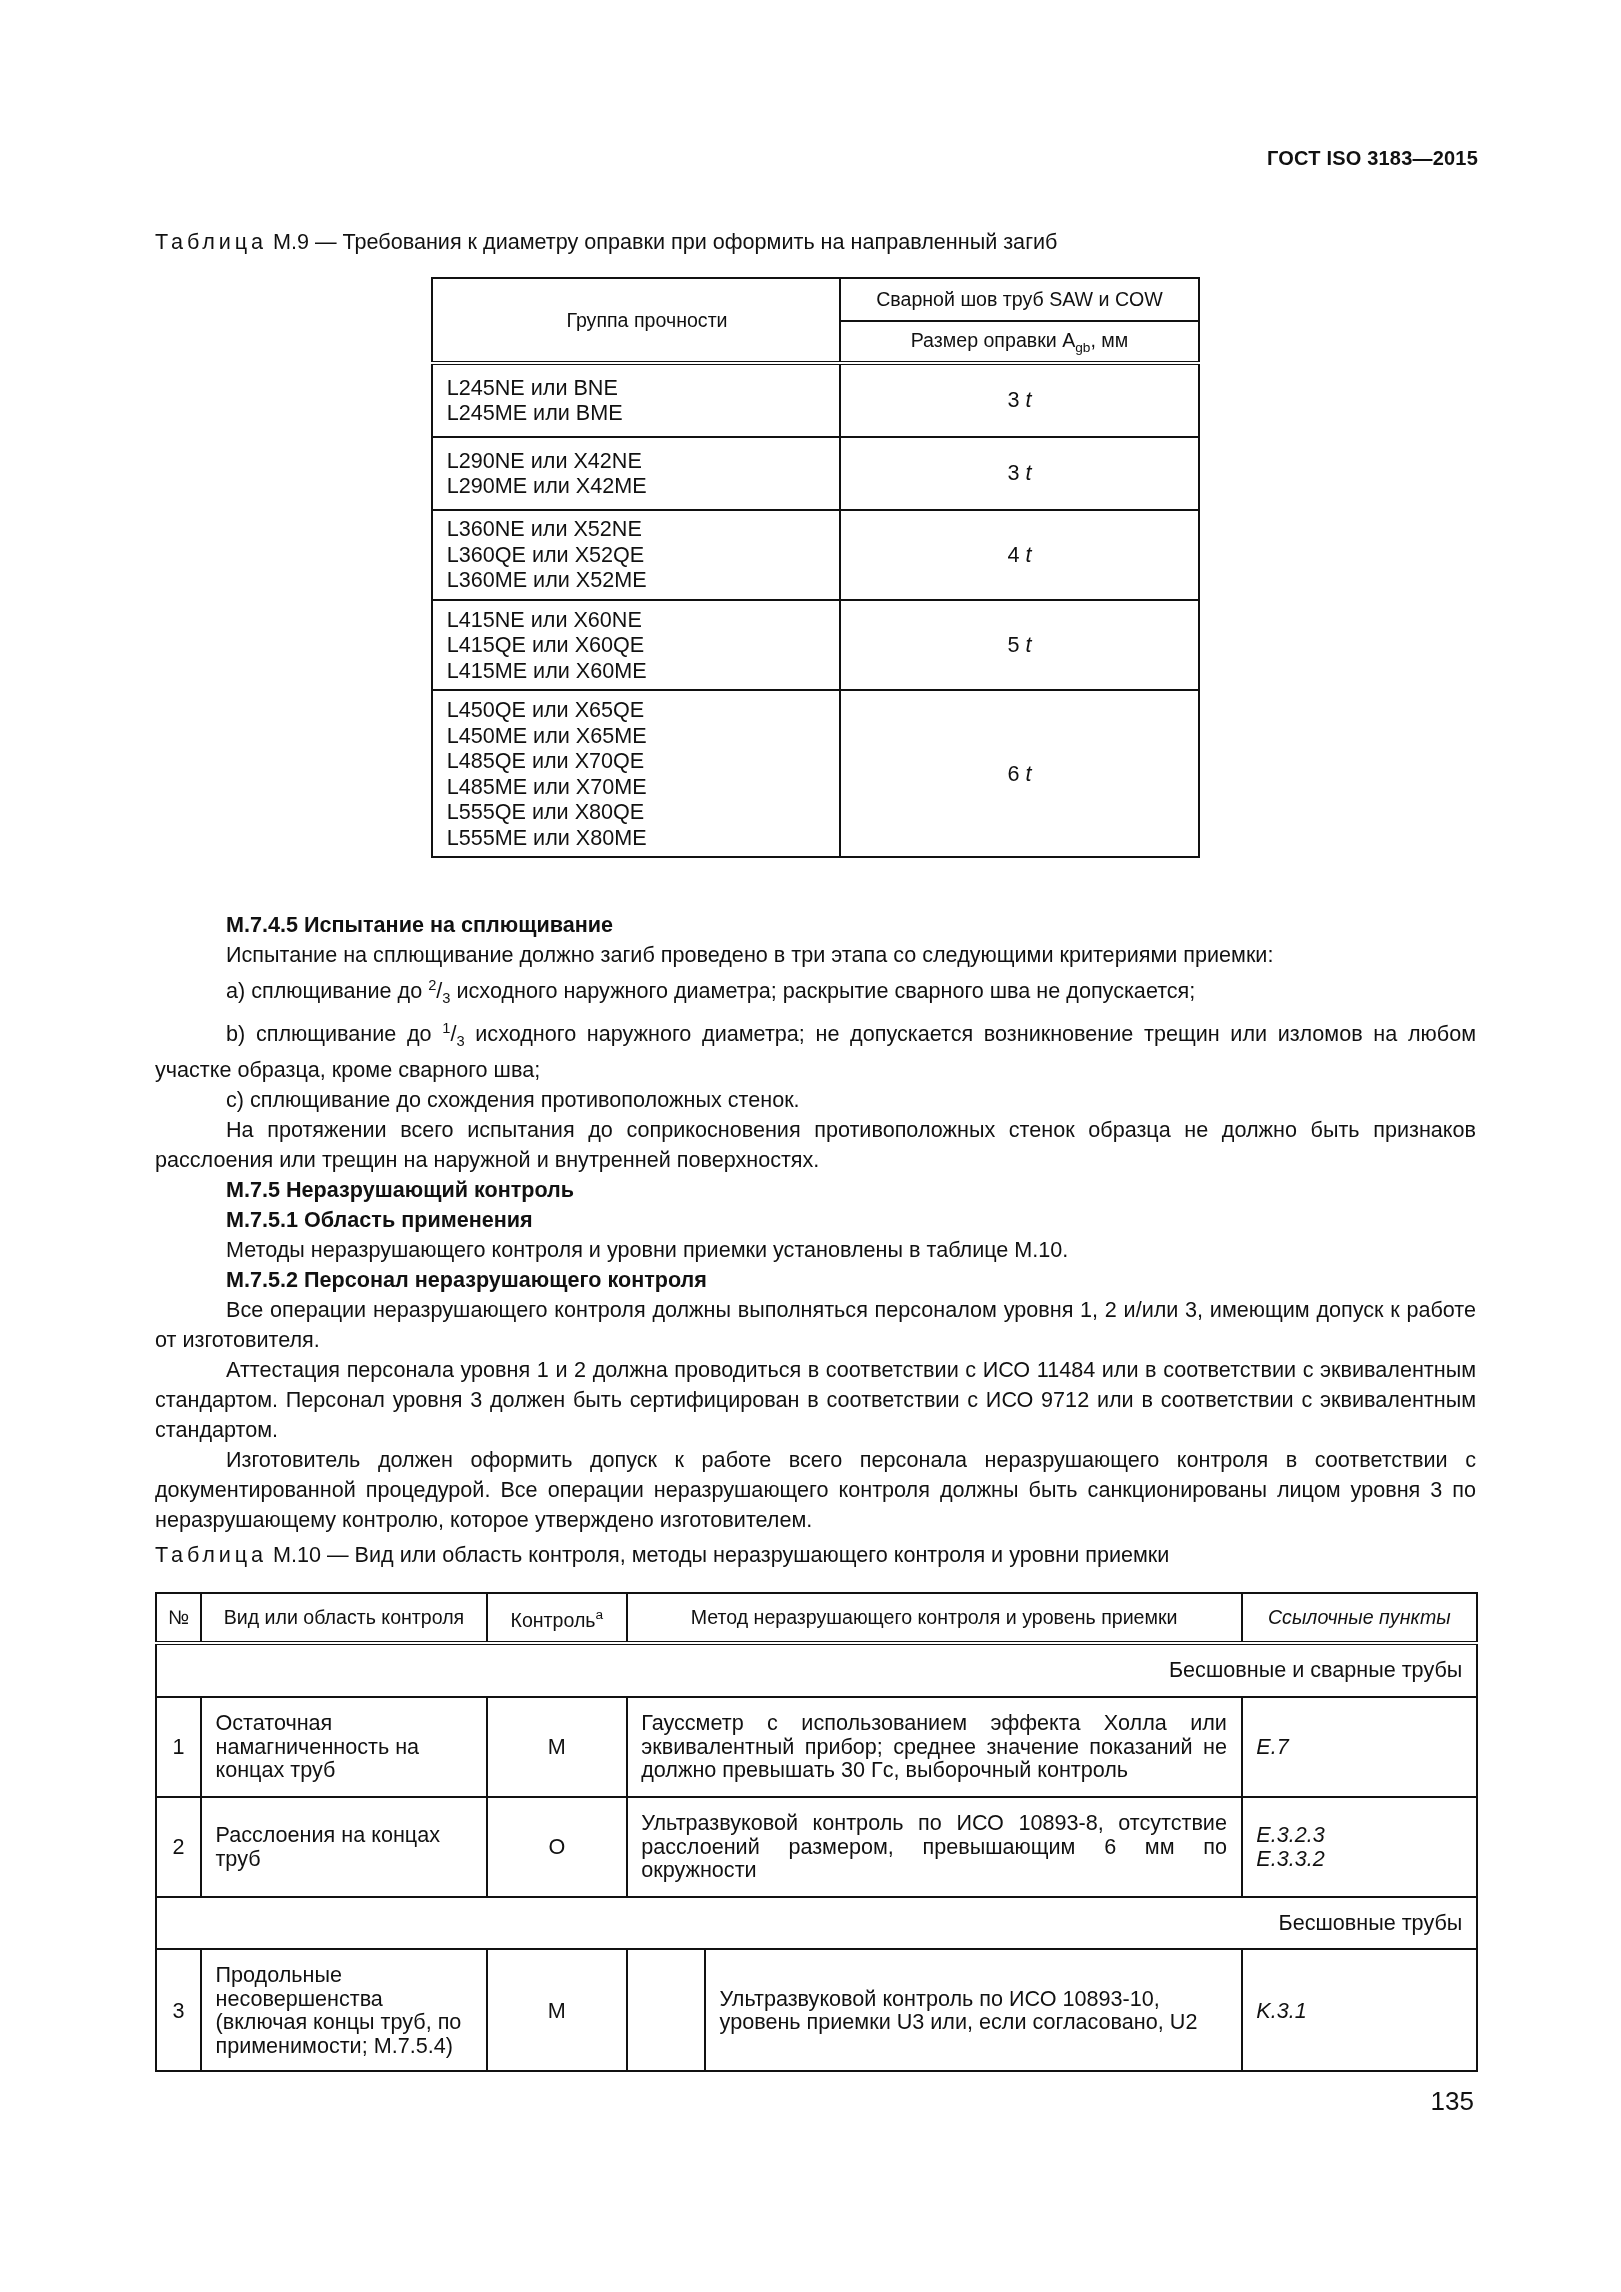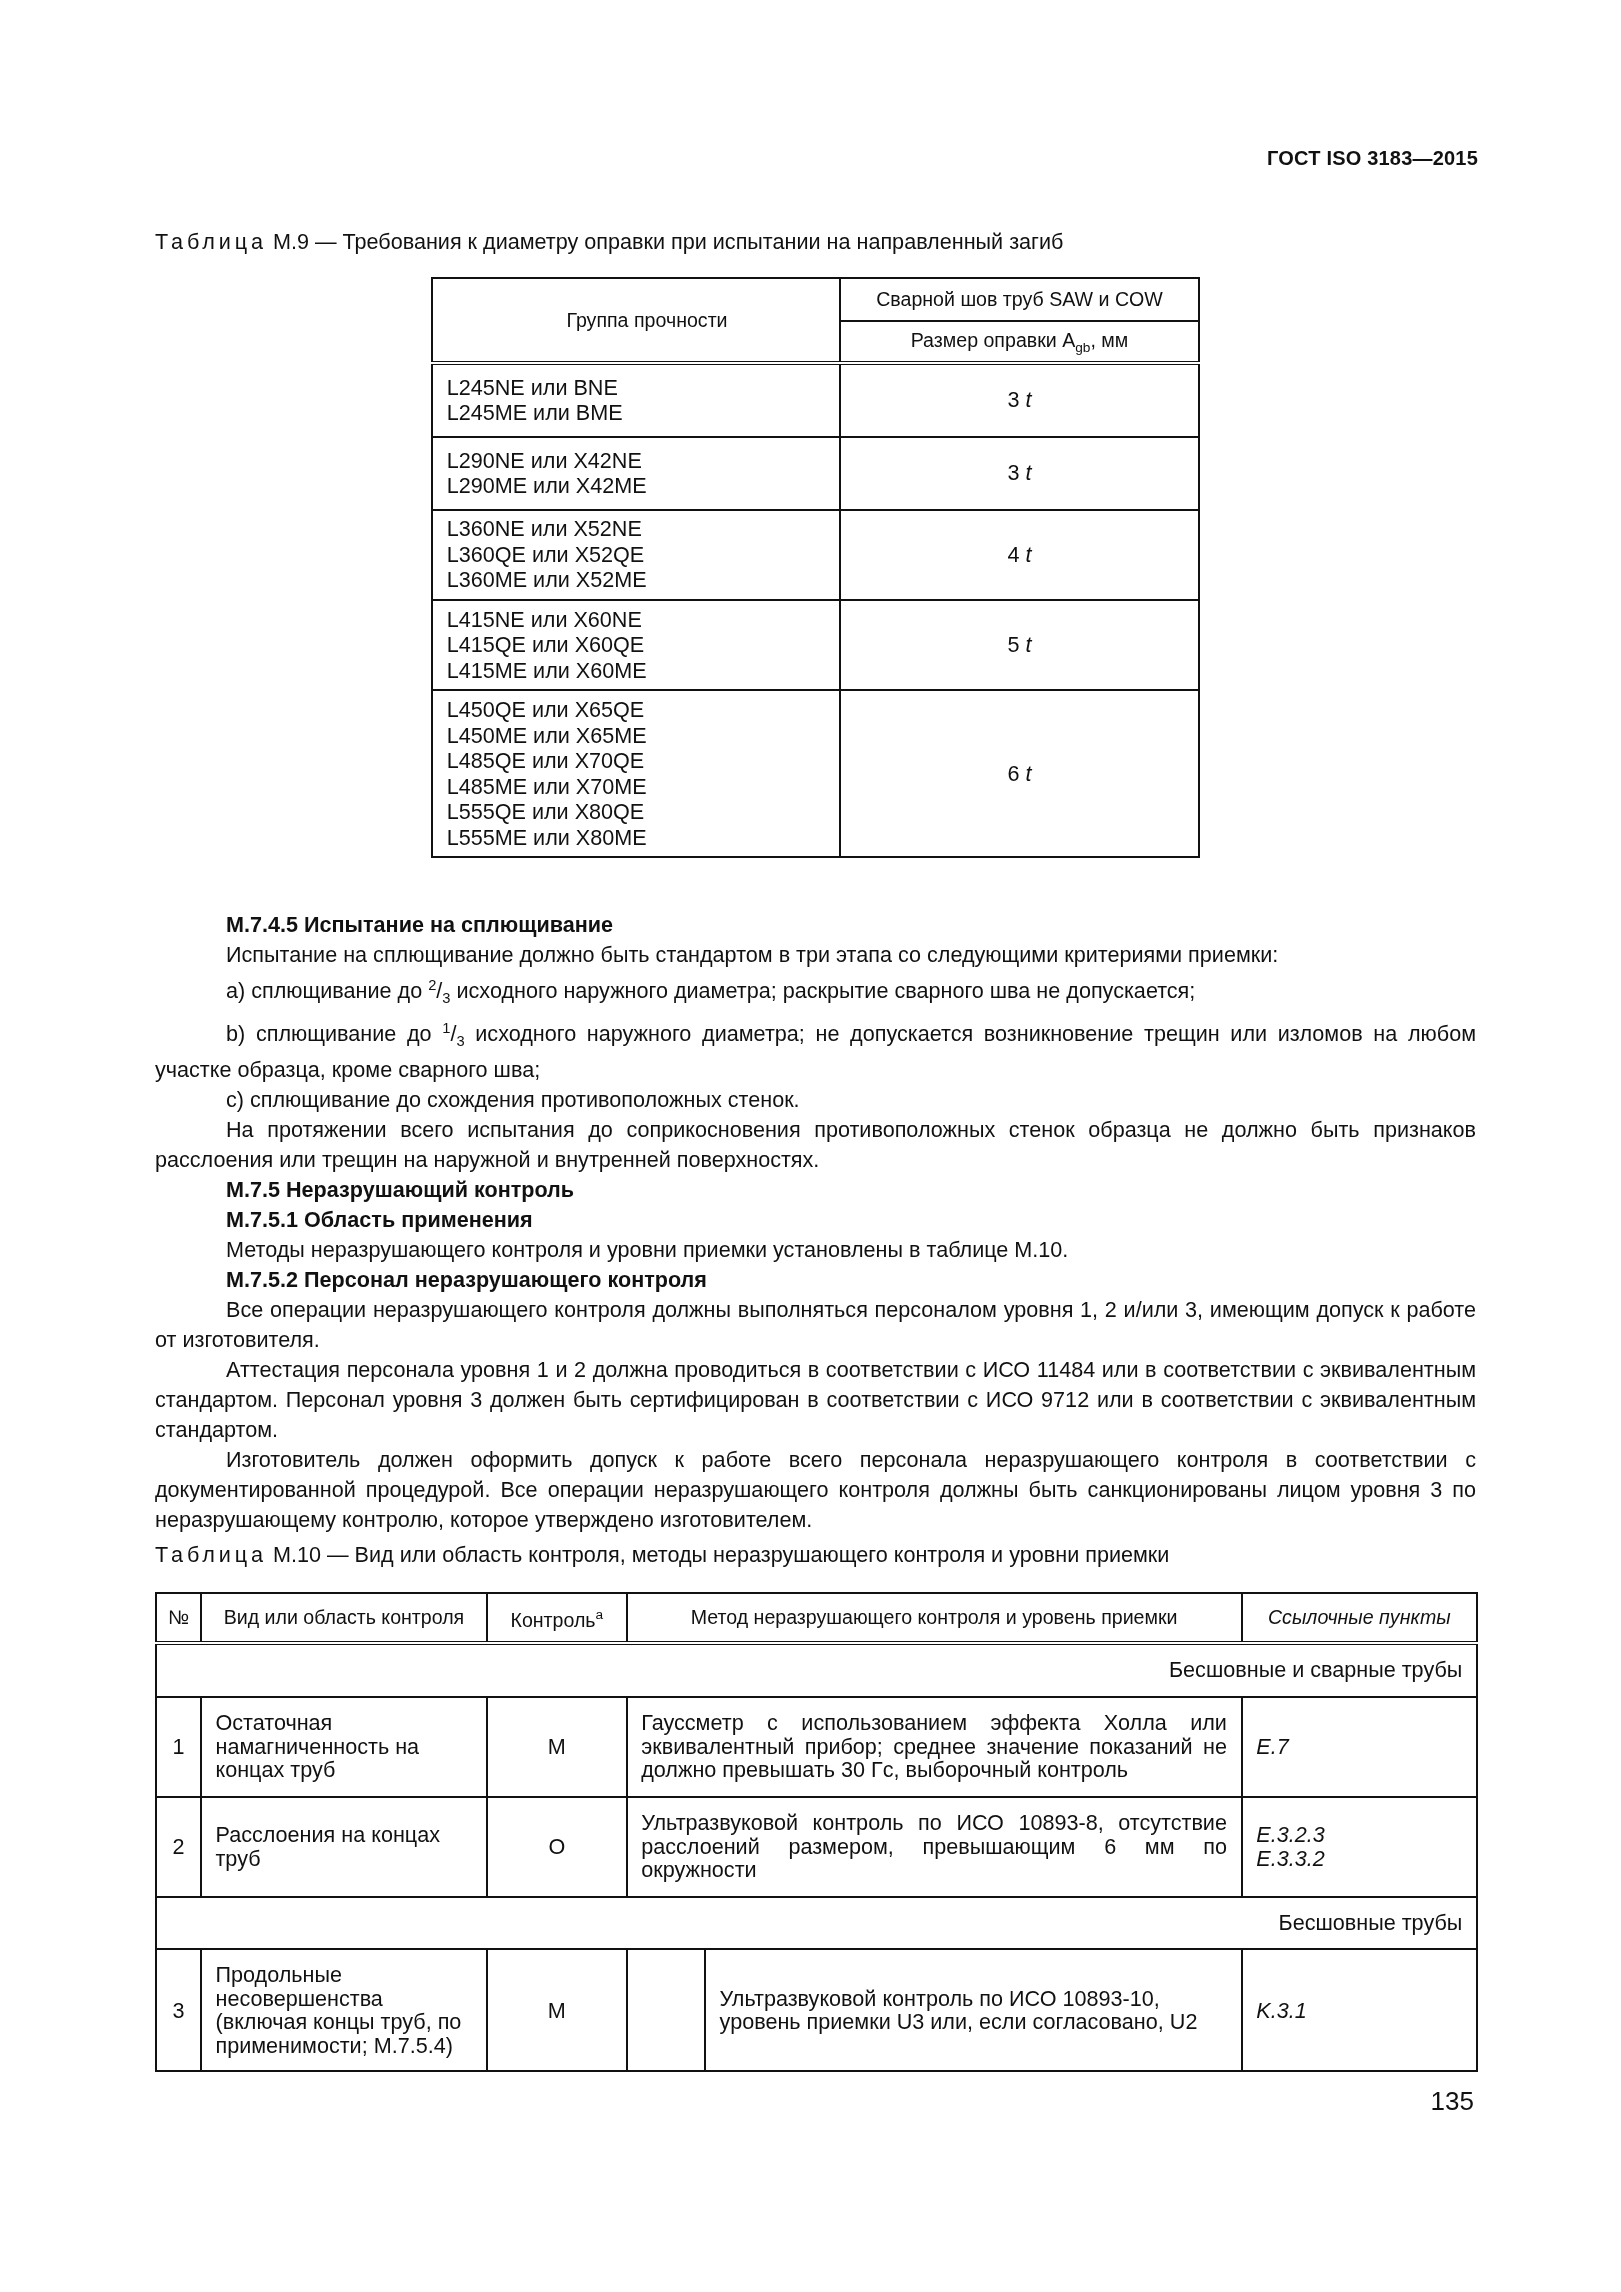--- a/index.html
+++ b/index.html
@@ -60,21 +60,21 @@
     .t10 .blank { width: 49px; }
     .page-no { right: 147px; top: 2086px; font-size: 26px; }
   </style>
 </head>
 <body>
 
 <div class="abs doc-header">ГОСТ ISO 3183—2015</div>
 
 <div class="abs caption" style="left:155px; top:229px;">
   <span class="spaced">Таблица</span>
-  <span>М.9 — Требования к диаметру оправки при испытании на направленный загиб</span>
+  <span>М.9 — Требования к диаметру оправки при оформить на направленный загиб</span>
 </div>
 
 <table class="abs t9">
   <tbody>
       <tr>
     <td class="h-group h-group-cell" rowspan="2">Группа прочности</td>
     <td class="h-sub">Сварной шов труб SAW и COW</td>
   </tr>
   <tr>
     <td class="h-sub2"><span>Размер оправки A</span><sub>gb</sub><span>, мм</span></td>
@@ -118,21 +118,21 @@
       <div>L555QE или X80QE</div>
       <div>L555ME или X80ME</div>
     </td>
     <td class="val"><span>6</span> <i>t</i></td>
   </tr>
 </tbody>
   </table>
 
 <div class="abs body-text">
   <p class="hd">М.7.4.5 Испытание на сплющивание</p>
-  <p class="ind">Испытание на сплющивание должно быть стандартом в три этапа со следующими критериями приемки:</p>
+  <p class="ind">Испытание на сплющивание должно загиб проведено в три этапа со следующими критериями приемки:</p>
   <p class="ind"><span>a)  сплющивание до </span><span class="frac frac-top">2</span>/<span class="frac frac-bot">3</span><span> исходного наружного диаметра; раскрытие сварного шва не допускается;</span></p>
   <p class="ind"><span>b)  сплющивание до </span><span class="frac frac-top">1</span>/<span class="frac frac-bot">3</span><span> исходного наружного диаметра; не допускается возникновение трещин или изломов на любом участке образца, кроме сварного шва;</span></p>
   <p class="ind">c)  сплющивание до схождения противоположных стенок.</p>
   <p class="ind">На протяжении всего испытания до соприкосновения противоположных стенок образца не должно быть признаков расслоения или трещин на наружной и внутренней поверхностях.</p>
   <p class="hd">М.7.5 Неразрушающий контроль</p>
   <p class="hd">М.7.5.1 Область применения</p>
   <p class="ind">Методы неразрушающего контроля и уровни приемки установлены в таблице М.10.</p>
   <p class="hd">М.7.5.2 Персонал неразрушающего контроля</p>
   <p class="ind">Все операции неразрушающего контроля должны выполняться персоналом уровня 1, 2 и/или 3, имеющим допуск к работе от изготовителя.</p>
   <p class="ind">Аттестация персонала уровня 1 и 2 должна проводиться в соответствии с ИСО 11484 или в соответствии с эквивалентным стандартом. Персонал уровня 3 должен быть сертифицирован в соответствии с ИСО 9712 или в соответствии с эквивалентным стандартом.</p>

